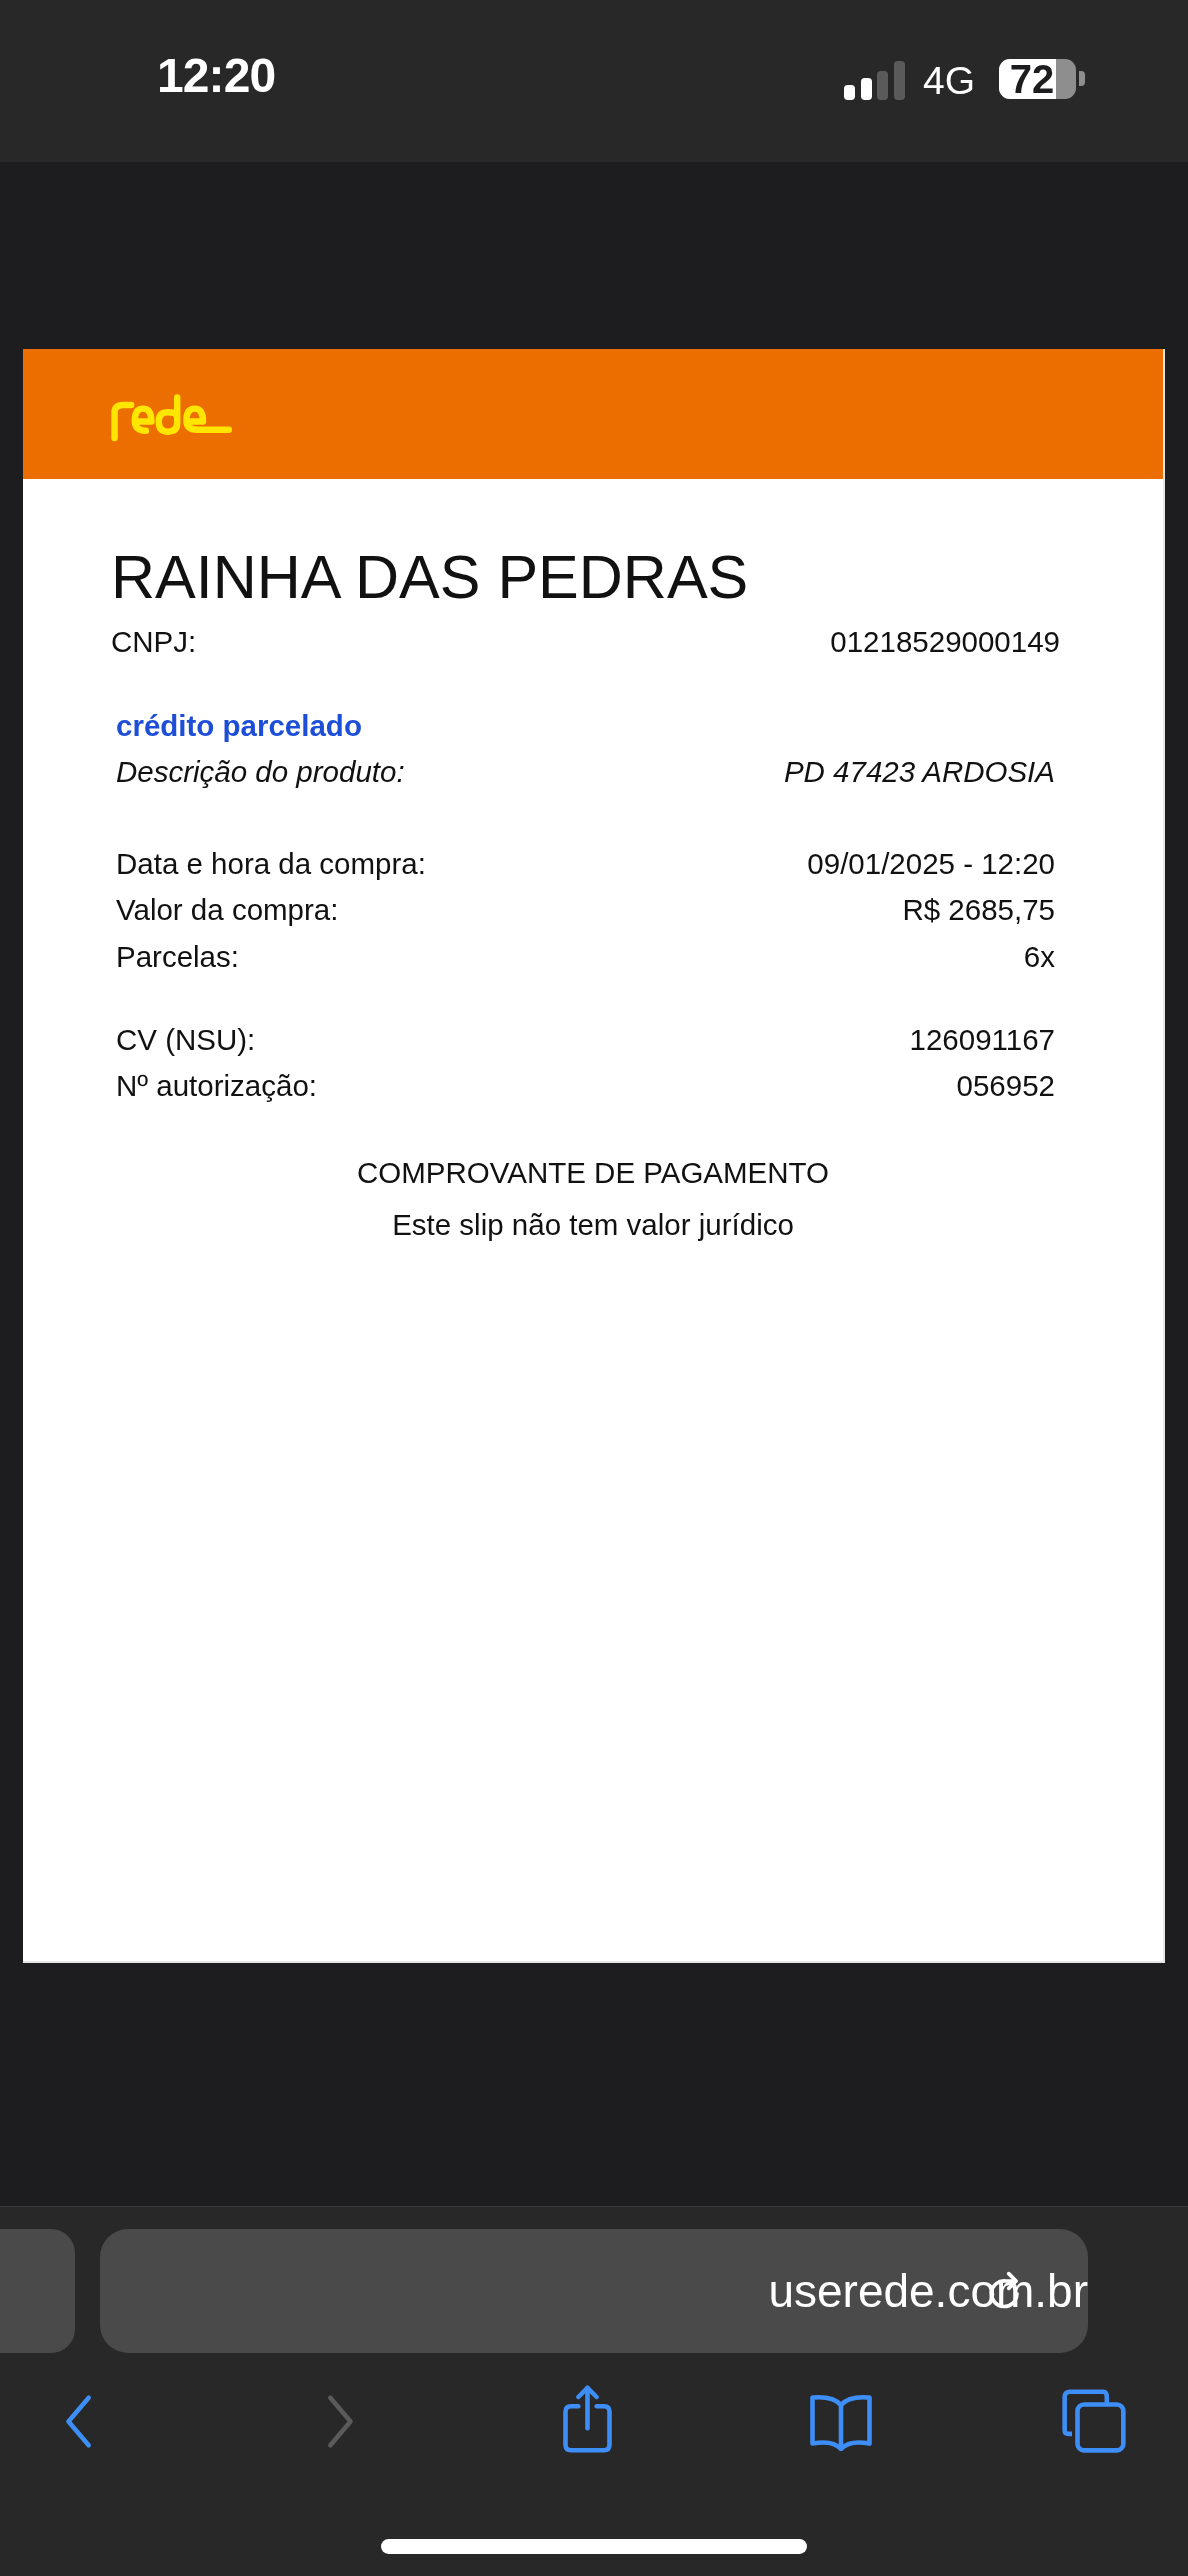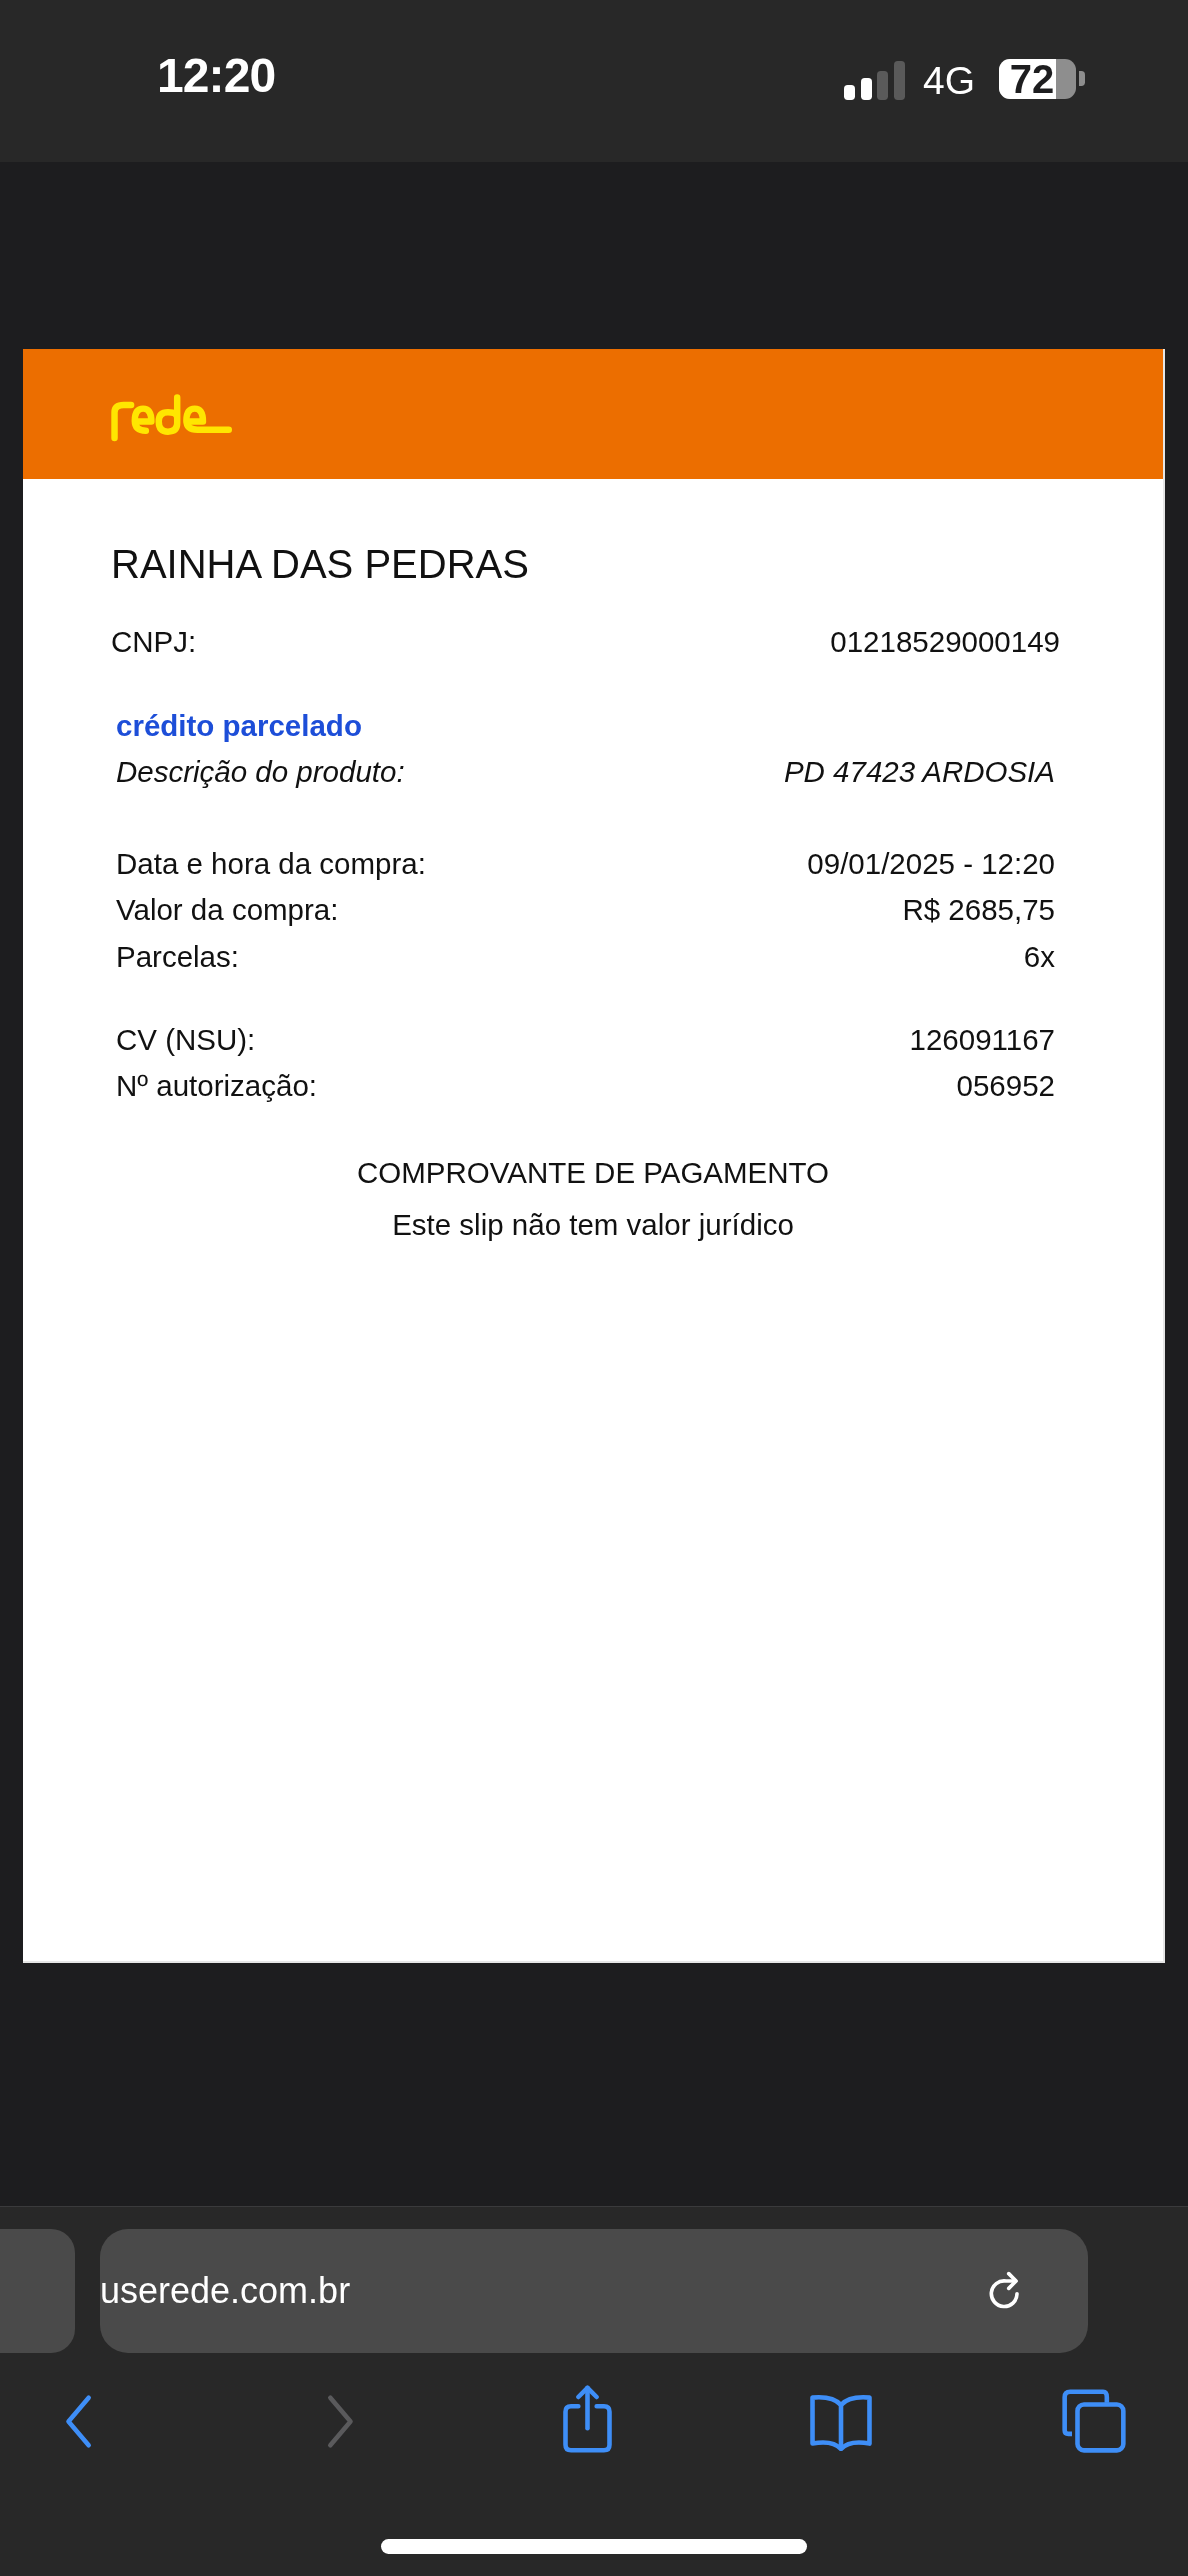--- a/index.html
+++ b/index.html
@@ -45,21 +45,21 @@
       background: #ffffff; border-right: 2.8px solid #e6e6e6; border-bottom: 2.8px solid #e6e6e6;
     }
     .brand-header {
       position: absolute; left: 0; top: 0; width: 100%; height: 130px;
       background: #ec6e00;
     }
     .brand-logo { position: absolute; left: 86px; top: 41px; width: 129px; height: 52px; }
 
     .merchant-name {
       position: absolute; left: 88px; top: 193px;
-      font-size: 40px; color: #111111; font-weight: normal; letter-spacing: 0px;
+      font-size: 61px; color: #111111; font-weight: normal; letter-spacing: 0px;
     }
     .row {
       position: absolute; left: 0; width: 100%; height: 41px;
       font-size: 29.5px; color: #111111;
     }
     .row .label { position: absolute; top: 0; }
     .row .value { position: absolute; top: 0; text-align: right; }
     .row.cnpj .label { left: 88px; }
     .row.cnpj .value { right: 103px; }
     .row.detail .label { left: 93px; }
@@ -86,21 +86,21 @@
     .prev-tab-pill {
       position: absolute; left: -37px; top: 22px; width: 112px; height: 124px;
       background: #4a4a4a; border-radius: 24px;
     }
     .address-bar {
       position: absolute; left: 100px; top: 22px; width: 988px; height: 124px;
       background: #4a4a4a; border-radius: 28px;
     }
     .address-text {
       position: absolute; left: 0; top: 0; width: 100%; height: 104px; line-height: 124px;
-      text-align: left; color: #ffffff; font-size: 36px;
+      text-align: right; color: #ffffff; font-size: 46px;
     }
     .reload-btn { position: absolute; left: 984px; top: 2270px; width: 44px; height: 44px; }
     .tb-icon { position: absolute; }
     .home-indicator {
       position: absolute; left: 381px; top: 2539px; width: 426px; height: 14.7px;
       background: #ffffff; border-radius: 7.4px;
     }
   </style>
 </head>
 <body>

